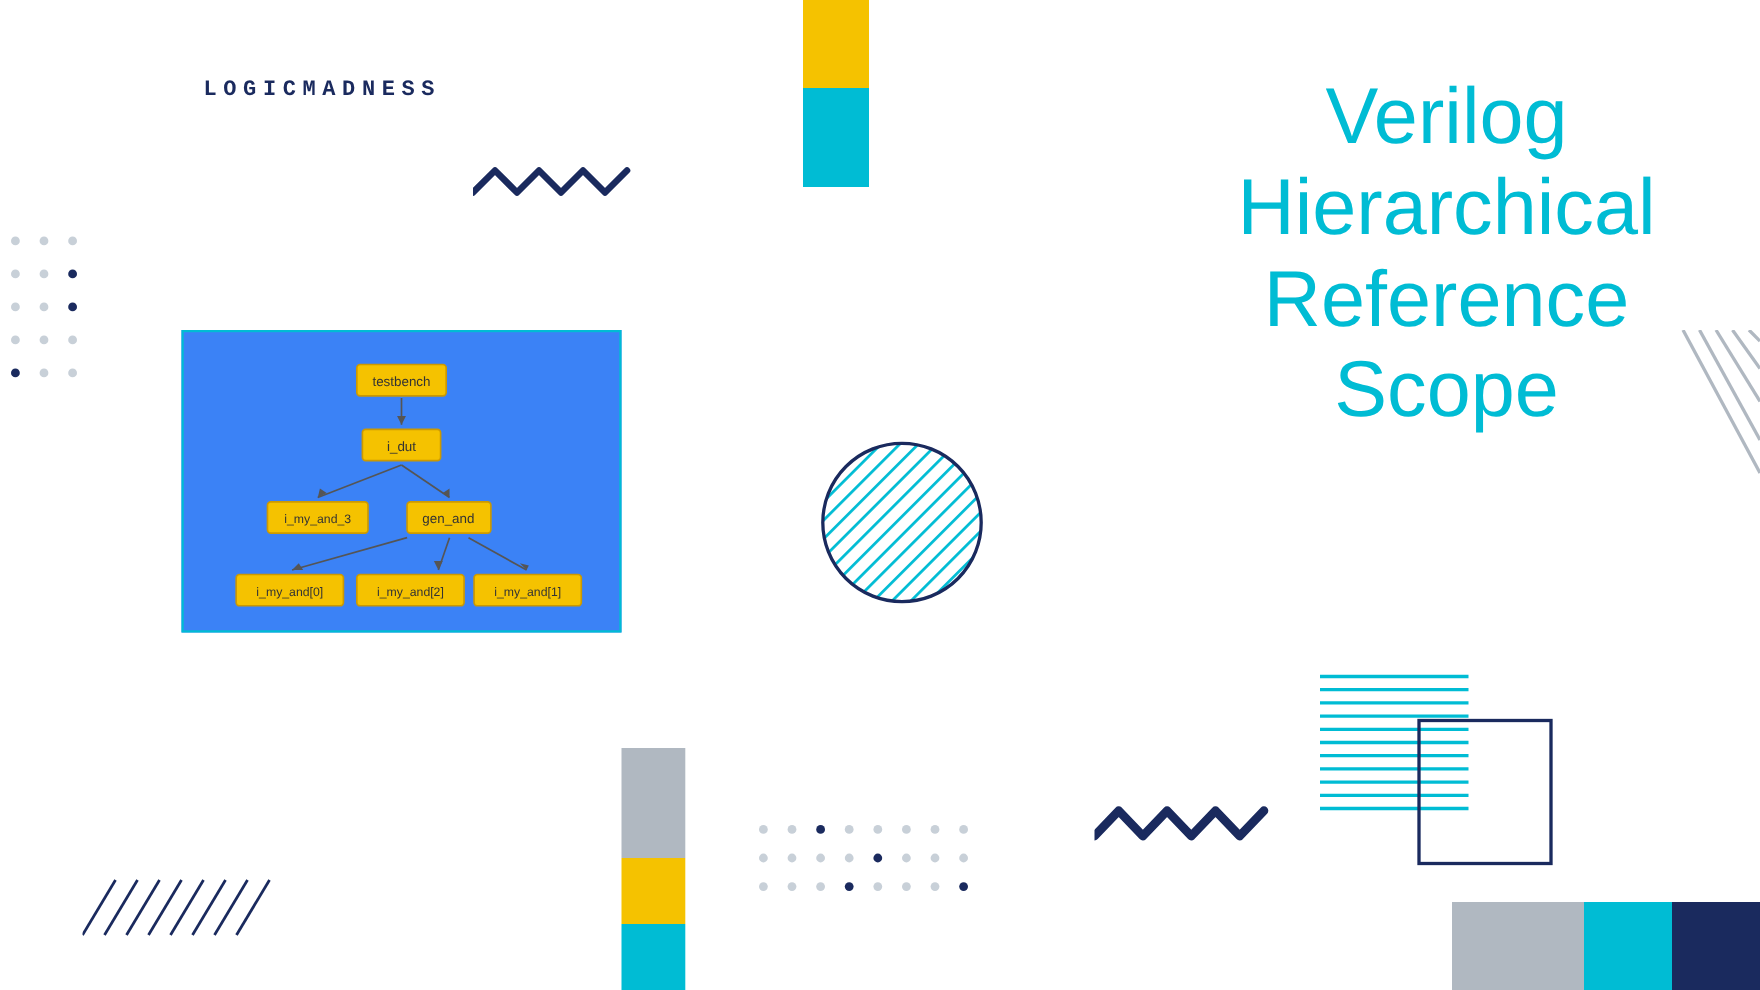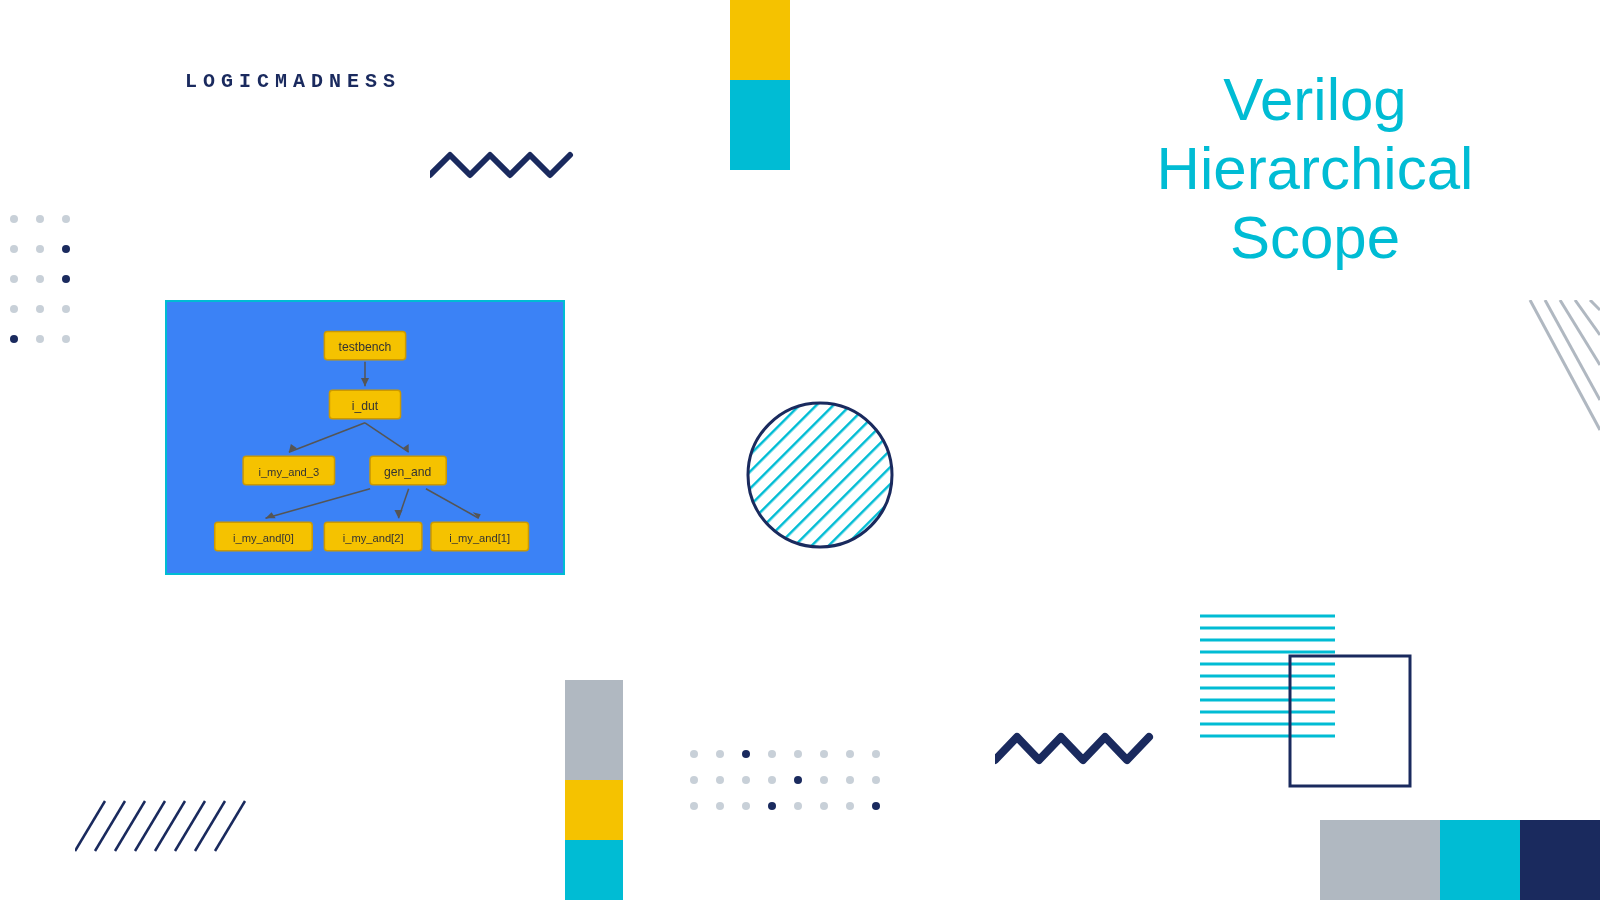--- a/index.html
+++ b/index.html
@@ -99,21 +99,21 @@
     .main-title {
       position: absolute;
       top: 65px;
       right: 60px;
       width: 450px;
       text-align: center;
       color: #00bcd4;
       line-height: 1.15;
     }
     .main-title h1 {
-      font-size: 60px;
+      font-size: 72px;
       font-weight: 400;
       color: #00bcd4;
     }
 
     
     .striped-circle {
       position: absolute;
       top: 395px;
       left: 740px;
       width: 160px;
@@ -282,20 +282,21 @@
     <text x="203" y="235" text-anchor="middle" font-size="11" fill="#333" font-family="Arial">i_my_and[2]</text>
 
     <rect x="260" y="216" width="96" height="28" rx="3" fill="#f5c200" stroke="#cc9900" stroke-width="1.5"></rect>
     <text x="308" y="235" text-anchor="middle" font-size="11" fill="#333" font-family="Arial">i_my_and[1]</text>
   </svg>
 </div>
 
 <div class="main-title">
   <h1>Verilog</h1>
   <h1>Hierarchical</h1>
+  <h1>Reference</h1>
   <h1>Scope</h1>
 </div>
 
 <div class="striped-circle">
   <svg width="160" height="160" viewBox="0 0 160 160">
     <defs>
       <clipPath id="circleClip">
         <circle cx="80" cy="80" r="72"></circle>
       </clipPath>
       <pattern id="diagonalHatch" patternUnits="userSpaceOnUse" width="12" height="12" patternTransform="rotate(45)">

